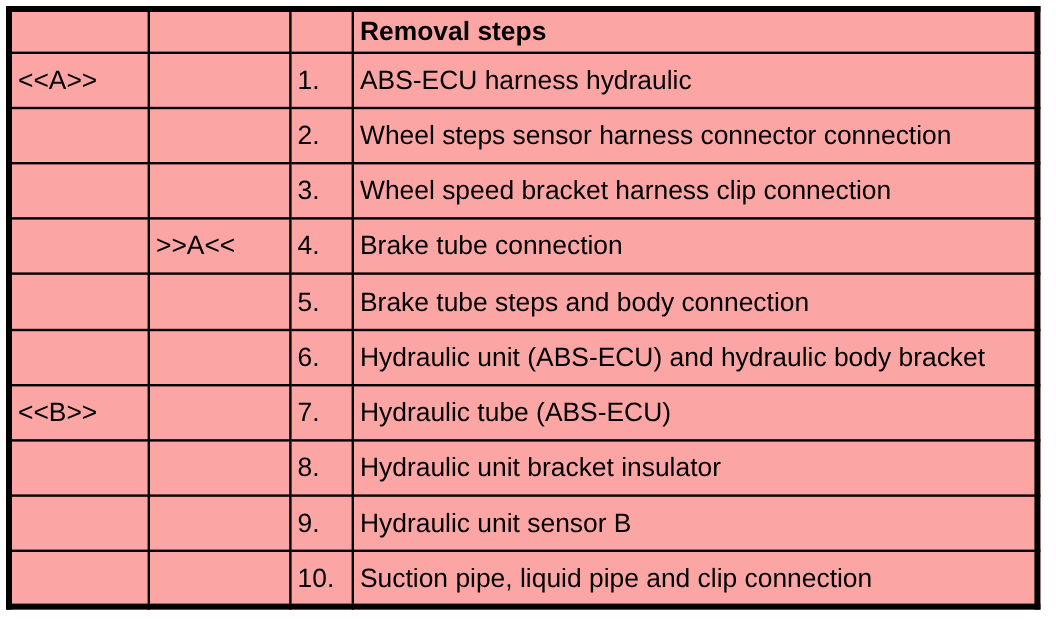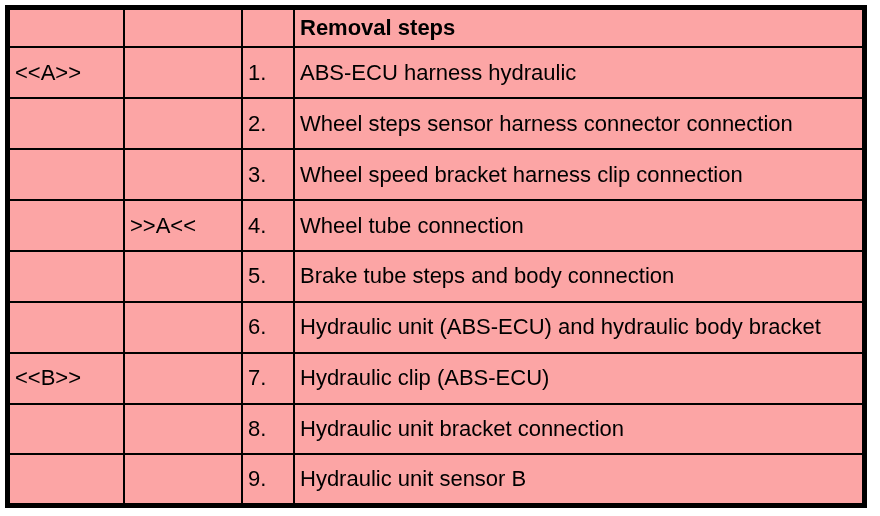--- a/index.html
+++ b/index.html
@@ -74,47 +74,53 @@
       <tr class="row">
         <td class="c-symbol"></td>
         <td class="c-method"></td>
         <td class="c-num">3.</td>
         <td class="c-step">Wheel speed bracket harness clip connection</td>
       </tr>
       <tr class="row">
         <td class="c-symbol"></td>
         <td class="c-method">&gt;&gt;A&lt;&lt;</td>
         <td class="c-num">4.</td>
-        <td class="c-step">Wheel tube connection</td>
+        <td class="c-step">Brake tube connection</td>
       </tr>
       <tr class="row">
         <td class="c-symbol"></td>
         <td class="c-method"></td>
         <td class="c-num">5.</td>
         <td class="c-step">Brake tube steps and body connection</td>
       </tr>
       <tr class="row">
         <td class="c-symbol"></td>
         <td class="c-method"></td>
         <td class="c-num">6.</td>
         <td class="c-step">Hydraulic unit (ABS-ECU) and hydraulic body bracket</td>
       </tr>
       <tr class="row">
         <td class="c-symbol">&lt;&lt;B&gt;&gt;</td>
         <td class="c-method"></td>
         <td class="c-num">7.</td>
-        <td class="c-step">Hydraulic clip (ABS-ECU)</td>
+        <td class="c-step">Hydraulic tube (ABS-ECU)</td>
       </tr>
       <tr class="row">
         <td class="c-symbol"></td>
         <td class="c-method"></td>
         <td class="c-num">8.</td>
-        <td class="c-step">Hydraulic unit bracket connection</td>
+        <td class="c-step">Hydraulic unit bracket insulator</td>
       </tr>
       <tr class="row">
         <td class="c-symbol"></td>
         <td class="c-method"></td>
         <td class="c-num">9.</td>
         <td class="c-step">Hydraulic unit sensor B</td>
       </tr>
+      <tr class="row">
+        <td class="c-symbol"></td>
+        <td class="c-method"></td>
+        <td class="c-num">10.</td>
+        <td class="c-step">Suction pipe, liquid pipe and clip connection</td>
+      </tr>
     </tbody>
   </table>
 </div>
 
 </body></html>

